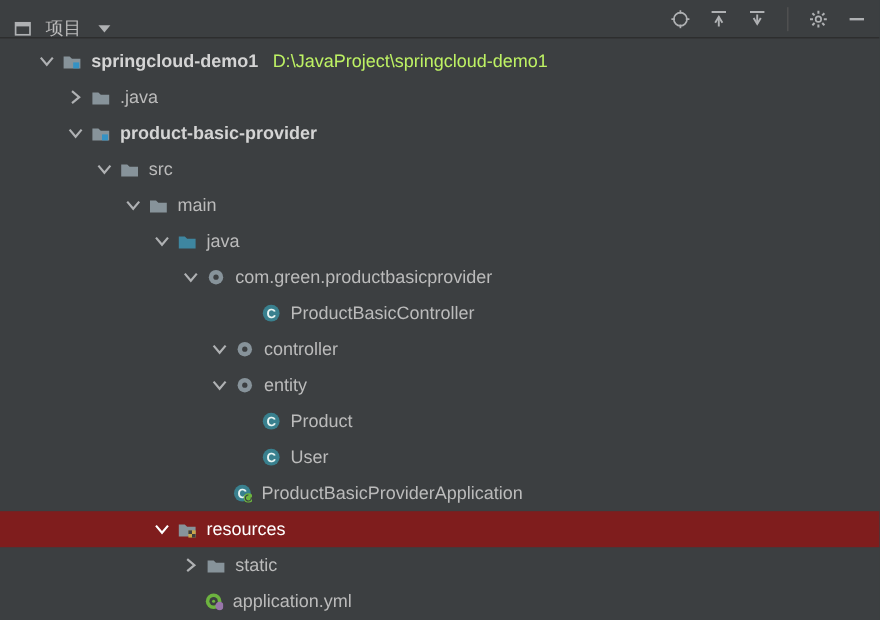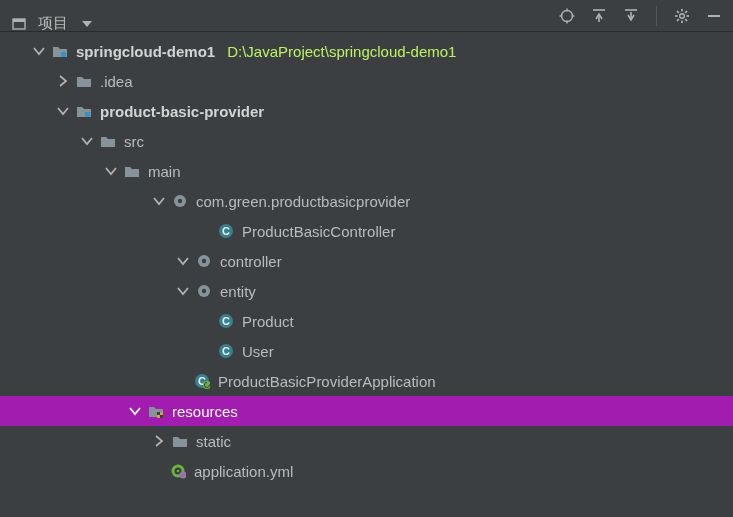--- a/index.html
+++ b/index.html
@@ -28,21 +28,21 @@
   .tree { padding-top: 4px; }
   .row {
     display: flex;
     align-items: center;
     height: 30px;
     padding-left: 18px;
     gap: 2px;
     white-space: nowrap;
     cursor: pointer;
   }
-  .row.selected { background: #a21caf; }
+  .row.selected { background: #7f1d1d; }
   .row.selected .node-label, .row.selected svg { color: #ffffff; }
   .indent { display: inline-block; }
   .arrow { width: 18px; display: inline-flex; justify-content: center; color: #afb1b3; }
   .icon { width: 20px; display: inline-flex; justify-content: center; align-items: center; }
   .node-label { padding-left: 4px; }
   .bold { font-weight: bold; color: #d4d4d4; }
   .path { color: #bef264; padding-left: 10px; }
   svg { display: block; }
 </style>
 </head>
@@ -203,21 +203,21 @@
     <span class="arrow">
         <svg width="14" height="14">
           <use href="#arrow-right"></use>
         </svg>
       </span>
     <span class="icon">
         <svg width="16" height="16">
           <use href="#ico-folder"></use>
         </svg>
       </span>
-    <span class="node-label">.idea</span>
+    <span class="node-label">.java</span>
   </div>
 
   <div class="row">
     <span class="indent" style="width:34px"></span>
     <span class="arrow">
         <svg width="14" height="14">
           <use href="#arrow-down"></use>
         </svg>
       </span>
     <span class="icon">
@@ -251,20 +251,34 @@
         </svg>
       </span>
     <span class="icon">
         <svg width="16" height="16">
           <use href="#ico-folder"></use>
         </svg>
       </span>
     <span class="node-label">main</span>
   </div>
 
+  <div class="row">
+    <span class="indent" style="width:106px"></span>
+    <span class="arrow">
+        <svg width="14" height="14">
+          <use href="#arrow-down"></use>
+        </svg>
+      </span>
+    <span class="icon">
+        <svg width="16" height="16">
+          <use href="#ico-src-java"></use>
+        </svg>
+      </span>
+    <span class="node-label">java</span>
+  </div>
 
   <div class="row">
     <span class="indent" style="width:130px"></span>
     <span class="arrow">
         <svg width="14" height="14">
           <use href="#arrow-down"></use>
         </svg>
       </span>
     <span class="icon">
         <svg width="16" height="16">

